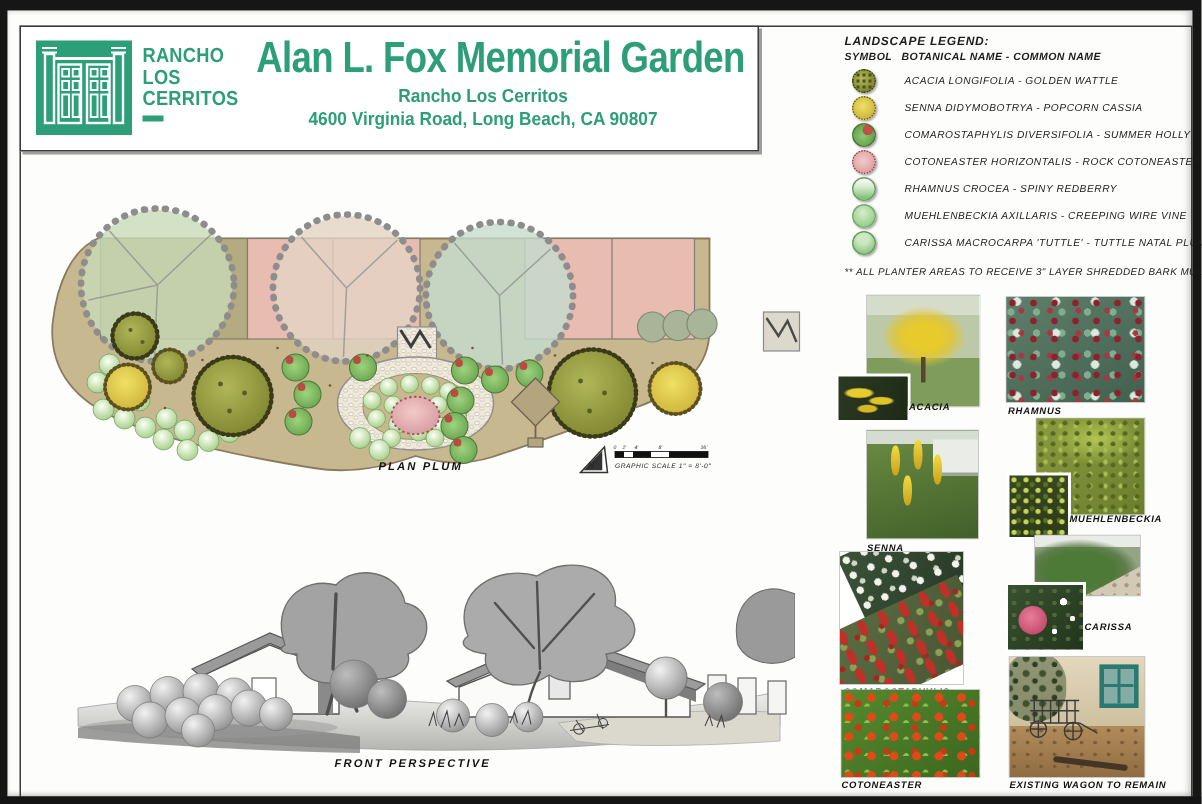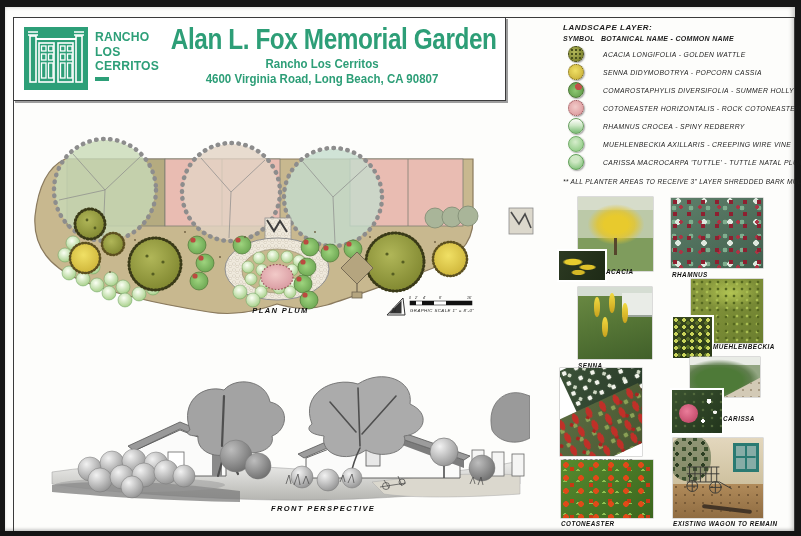--- a/index.html
+++ b/index.html
@@ -187,21 +187,21 @@
       <div>LOS</div>
       <div>CERRITOS</div>
     </div>
     <div class="logo-bar"></div>
     <div class="hdr-title">Alan L. Fox Memorial Garden</div>
     <div class="hdr-sub">Rancho Los Cerritos</div>
     <div class="hdr-addr">4600 Virginia Road, Long Beach, CA 90807</div>
   </div>
 
   <div class="legend">
-    <div class="lg-title">LANDSCAPE LAYER:</div>
+    <div class="lg-title">LANDSCAPE LEGEND:</div>
     <div class="lg-cols">
       <span class="c1">SYMBOL</span>
       <span>BOTANICAL NAME - COMMON NAME</span>
     </div>
     <div class="lg-row">
       <span class="sym sym-acacia"></span>
       <span class="lg-label">ACACIA LONGIFOLIA - GOLDEN WATTLE</span>
     </div>
     <div class="lg-row">
       <span class="sym sym-senna"></span>
@@ -510,21 +510,21 @@
 
     <g stroke="#444" stroke-width="0.7" fill="none">
       <path d="M246,112 l3,-9 l2,9 M254,113 l4,-11 l2,11 M263,112 l3,-8 l3,8 M300,110 l3,-7 l2,7 M308,111 l4,-9 l2,9"></path>
       <path d="M430,112 l3,-7 l2,7 M438,113 l3,-8 l2,8"></path>
       <path d="M340,115 l26,-4 M344,108 l5,8 M358,104 l4,10"></path>
       <circle cx="346" cy="114" r="3.5"></circle>
         <circle cx="362" cy="110" r="3"></circle>
     </g>
   </svg>
 
-  <div class="drw-label" style="left:218px;top:497px;width:100px;margin-left:48px;">FRONT PERSPECTIVE</div>
+  <div class="drw-label" style="left:218px;top:497px;width:100px;">FRONT PERSPECTIVE</div>
 
   <div class="ph ph-acacia" style="left:573px;top:190px;width:75px;height:74px;">
     <div class="ac-canopy"></div>
     <div class="ac-trunk"></div>
   </div>
   <div class="ph-inset in-acacia" style="left:554px;top:244px;width:46px;height:29px;"></div>
   <div class="ph-label" style="left:601px;top:261px;">ACACIA</div>
 
   <div class="ph ph-rhamnus" style="left:666px;top:191px;width:92px;height:70px;"></div>
   <div class="ph-label" style="left:667px;top:264px;">RHAMNUS</div>

